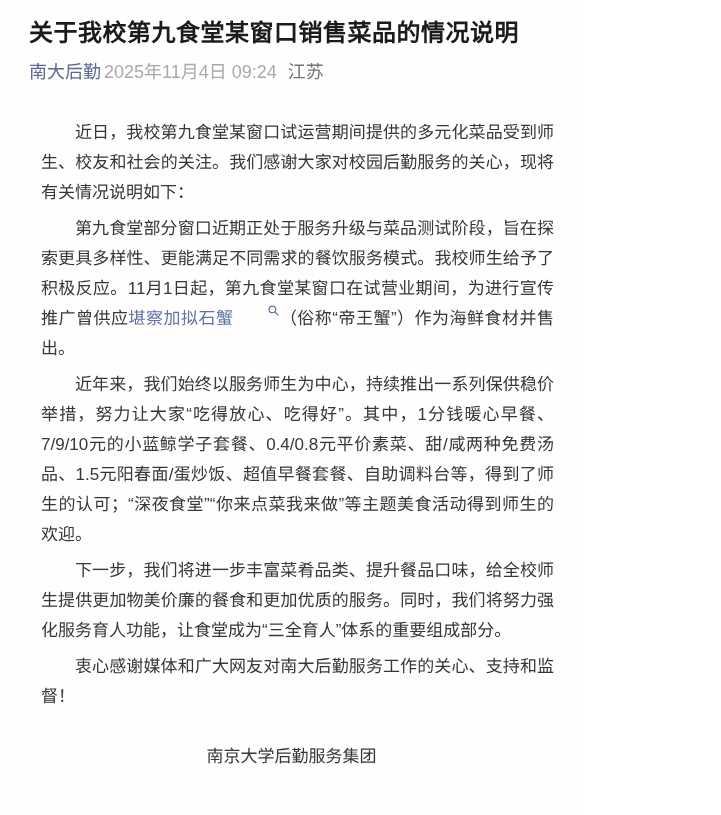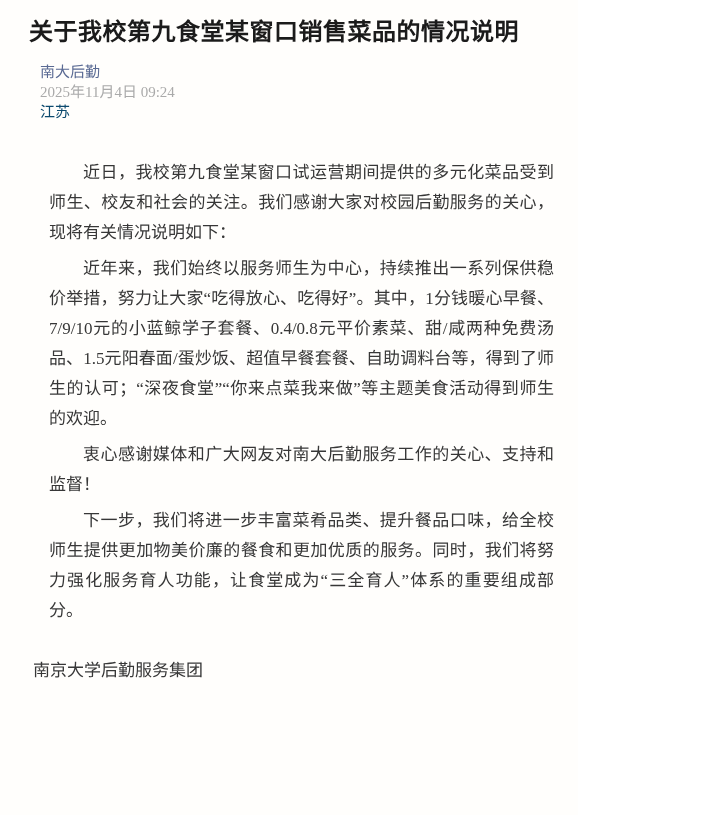--- a/index.html
+++ b/index.html
@@ -8,80 +8,78 @@
     background: #ffffff;
     font-family: "Liberation Sans", "DejaVu Sans", sans-serif;
   }
   .page {
     position: relative;
     width: 578px;
     height: 815px;
     background: #fffefc;
     overflow: hidden;
     box-sizing: border-box;
-    font-family: Liberation Serif, serif;
   }
   .article-header {
     padding: 16px 28px 0 29px;
   }
   .article-title {
     margin: 0;
     font-size: 24px;
     line-height: 33px;
     font-weight: 700;
     color: #1b1b1b;
     letter-spacing: 0.5px;
   }
   .article-meta {
     margin-top: 13px;
-    font-size: 15px;
+    font-size: 18px;
     line-height: 20px;
     display: flex;
     align-items: baseline;
-    flex-direction: column;
   }
   .author-link {
     color: #5a6a93;
     text-decoration: none;
     cursor: pointer;
   }
   .publish-time {
     color: #aaaaaa;
     margin-left: 3px;
   }
   .publish-location {
-    color: #0c4a6e;
+    color: #737373;
     margin-left: 11px;
   }
   .article-body {
     margin: 36px 24px 0 33px;
     font-size: 17px;
     line-height: 30px;
     color: #373737;
     text-align: justify;
   }
   .article-body p {
-    margin: 0 0 6px 16px;
+    margin: 0 0 6px 8px;
     text-indent: 2em;
   }
   .entity-link {
     color: #6273a5;
     text-decoration: none;
     cursor: pointer;
     white-space: nowrap;
   }
   .search-sup {
     display: inline-block;
     vertical-align: 8px;
     margin-left: 1px;
     line-height: 0;
   }
   .signature {
     margin-top: 28px;
-    text-align: left;
+    text-align: center;
     padding-right: 4px;
   }
   .signature p {
     text-indent: 0;
     margin: 0;
     line-height: 34px;
     color: #373737;
   }
 </style>
 </head>
@@ -97,32 +95,38 @@
       <span class="publish-location">江苏</span>
     </div>
   </header>
 
   <main class="article-body">
 
     <p>
       <span>近日，我校第九食堂某窗口试运营期间提供的多元化菜品受到师生、校友和社会的关注。我们感谢大家对校园后勤服务的关心，现将有关情况说明如下：</span>
     </p>
 
+    <p>
+      <span>第九食堂部分窗口近期正处于服务升级与菜品测试阶段，旨在探索更具多样性、更能满足不同需求的餐饮服务模式。我校师生给予了积极反应。11月1日起，第九食堂某窗口在试营业期间，为进行宣传推广曾供应</span><a class="entity-link"><span>堪察加拟石蟹</span><span class="search-sup"><svg width="11" height="11" viewBox="0 0 12 12" aria-hidden="true">
+              <circle cx="4.8" cy="4.8" r="3.6" fill="none" stroke="#6273a5" stroke-width="1.4"></circle>
+              <line x1="7.6" y1="7.6" x2="11" y2="11" stroke="#6273a5" stroke-width="1.4" stroke-linecap="round"></line>
+            </svg></span></a><span>（俗称“帝王蟹”）作为海鲜食材并售出。</span>
+    </p>
 
 
     <p>
       <span>近年来，我们始终以服务师生为中心，持续推出一系列保供稳价举措，努力让大家“吃得放心、吃得好”。其中，1分钱暖心早餐、7/9/10元的小蓝鲸学子套餐、0.4/0.8元平价素菜、甜/咸两种免费汤品、1.5元阳春面/蛋炒饭、超值早餐套餐、自助调料台等，得到了师生的认可；“深夜食堂”“你来点菜我来做”等主题美食活动得到师生的欢迎。</span>
     </p>
 
     <p>
-      <span>衷心感谢媒体和广大网友对南大后勤服务工作的关心、支持和监督！</span>
+      <span>下一步，我们将进一步丰富菜肴品类、提升餐品口味，给全校师生提供更加物美价廉的餐食和更加优质的服务。同时，我们将努力强化服务育人功能，让食堂成为“三全育人”体系的重要组成部分。</span>
     </p>
 
     <p>
-      <span>下一步，我们将进一步丰富菜肴品类、提升餐品口味，给全校师生提供更加物美价廉的餐食和更加优质的服务。同时，我们将努力强化服务育人功能，让食堂成为“三全育人”体系的重要组成部分。</span>
+      <span>衷心感谢媒体和广大网友对南大后勤服务工作的关心、支持和监督！</span>
     </p>
 
     <div class="signature">
       <p>南京大学后勤服务集团</p>
     </div>
 
   </main>
 
 </div>
 

